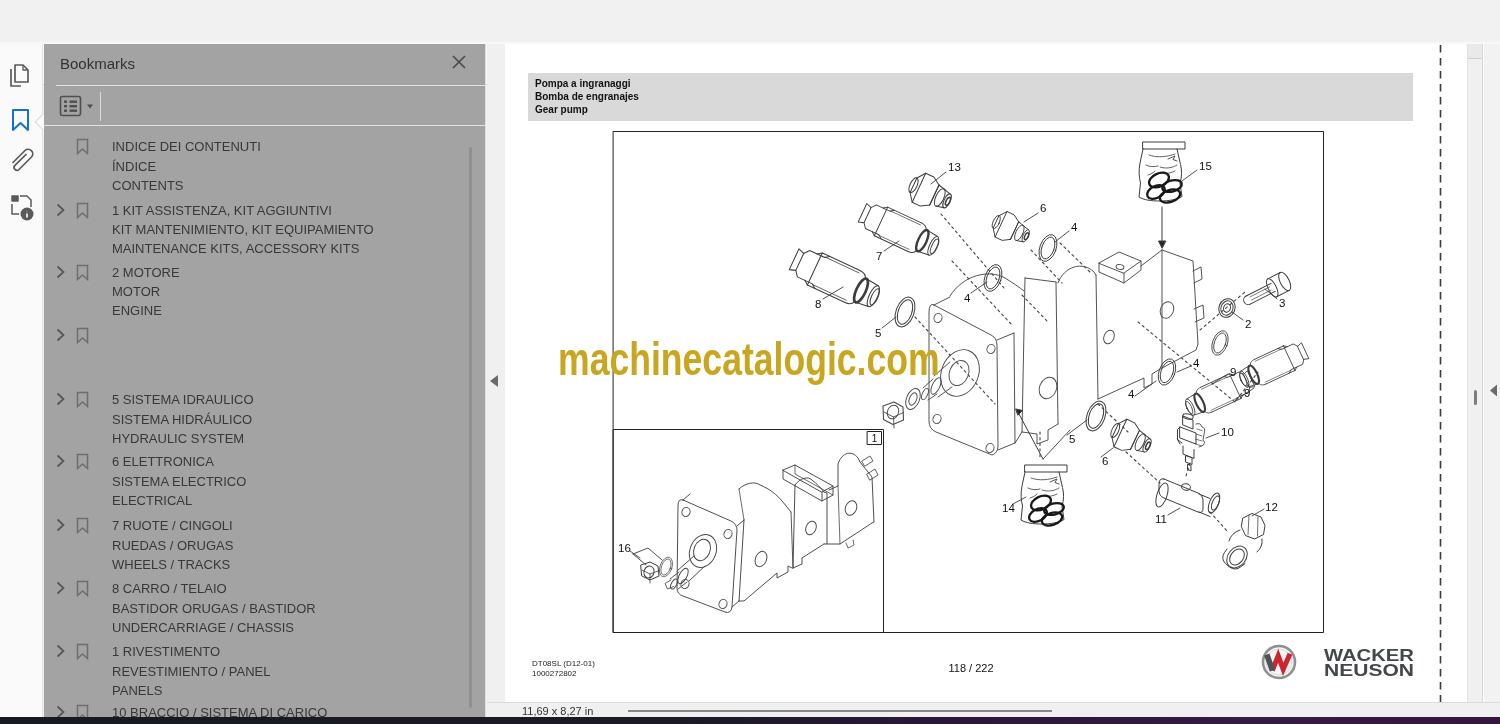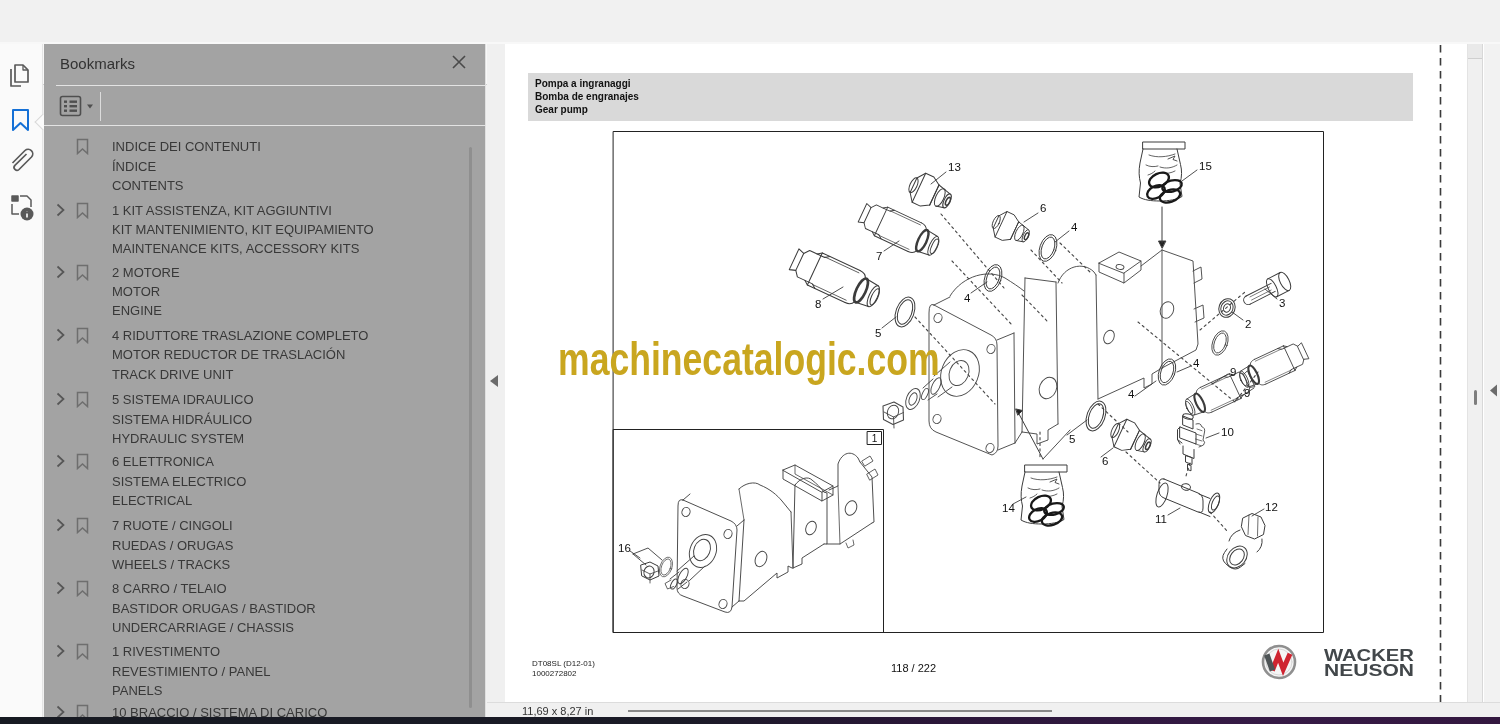--- a/index.html
+++ b/index.html
@@ -25,21 +25,21 @@
   .chev { position:absolute; left:12px; top:2px; }
   .bmico { position:absolute; left:31px; top:1px; }
   
   #gutter { left:487px; top:44px; width:18px; height:658px; background:#f0f0f0; }
   #page { left:505px; top:44px; width:1039px; height:658px; background:#ffffff; }
   #gband { position:absolute; left:23px; top:29px; width:885px; height:48px; background:#d9d9d9;
      color:#111; font-weight:bold; font-size:10px; line-height:13.3px; padding:3.5px 0 0 7px; }
   #wmark { position:absolute; left:53px; top:291px; font-size:47px; font-weight:bold; line-height:1;
      color:#c9a61f; transform:scaleX(0.757); transform-origin:0 0; }
   #foot1 { position:absolute; left:27px; top:615px; font-size:8px; color:#222; line-height:10px; }
-  #foot2 { position:absolute; left:386px; top:618px; width:160px; font-size:11px; color:#111; }
+  #foot2 { position:absolute; left:386px; top:618px; width:160px; text-align:center; font-size:11px; color:#111; }
   
   #vscroll { left:1467px; top:44px; width:16px; height:658px; background:#f0f0f0; border-left:1px solid #e3e3e3; border-right:1px solid #d8d8d8;}
   #rstrip { left:1484px; top:44px; width:16px; height:658px; background:#f2f2f2; }
   
   #status { left:487px; top:702px; width:1188px; height:16px; background:#f0f0f0; border-top:1px solid #dcdcdc;
       font-size:11px; color:#333; }
   #darkbar { left:0; top:717px; width:1500px; height:7px;
       background:linear-gradient(90deg,#171a22 0%,#1a1a26 45%,#2a1638 62%,#361a46 85%,#33173f 100%); }
 </style>
 </head>
@@ -215,23 +215,20 @@
 MOTOR
 ENGINE</div>
       </div>
       <div class="bmrow" style="top:282.1px">
         <svg class="chev" width="9" height="14" viewBox="0 0 9 14">
             <path d="M1.5 1.5 L7.5 7 L1.5 12.5" fill="none" stroke="#565656" stroke-width="1.7"></path>
           </svg>
         <svg class="bmico" width="16" height="17" viewBox="0 0 16 17">
             <path d="M2.5 1.5 h10 v14 l-5 -4.6 l-5 4.6 Z" fill="none" stroke="#6e6e6e" stroke-width="1.5"></path>
           </svg>
-        <div class="bmtxt">4 RIDUTTORE TRASLAZIONE COMPLETO
-MOTOR REDUCTOR DE TRASLACIÓN
-TRACK DRIVE UNIT</div>
       </div>
       <div class="bmrow" style="top:346.3px">
         <svg class="chev" width="9" height="14" viewBox="0 0 9 14">
             <path d="M1.5 1.5 L7.5 7 L1.5 12.5" fill="none" stroke="#565656" stroke-width="1.7"></path>
           </svg>
         <svg class="bmico" width="16" height="17" viewBox="0 0 16 17">
             <path d="M2.5 1.5 h10 v14 l-5 -4.6 l-5 4.6 Z" fill="none" stroke="#6e6e6e" stroke-width="1.5"></path>
           </svg>
         <div class="bmtxt">5 SISTEMA IDRAULICO
 SISTEMA HIDRÁULICO

